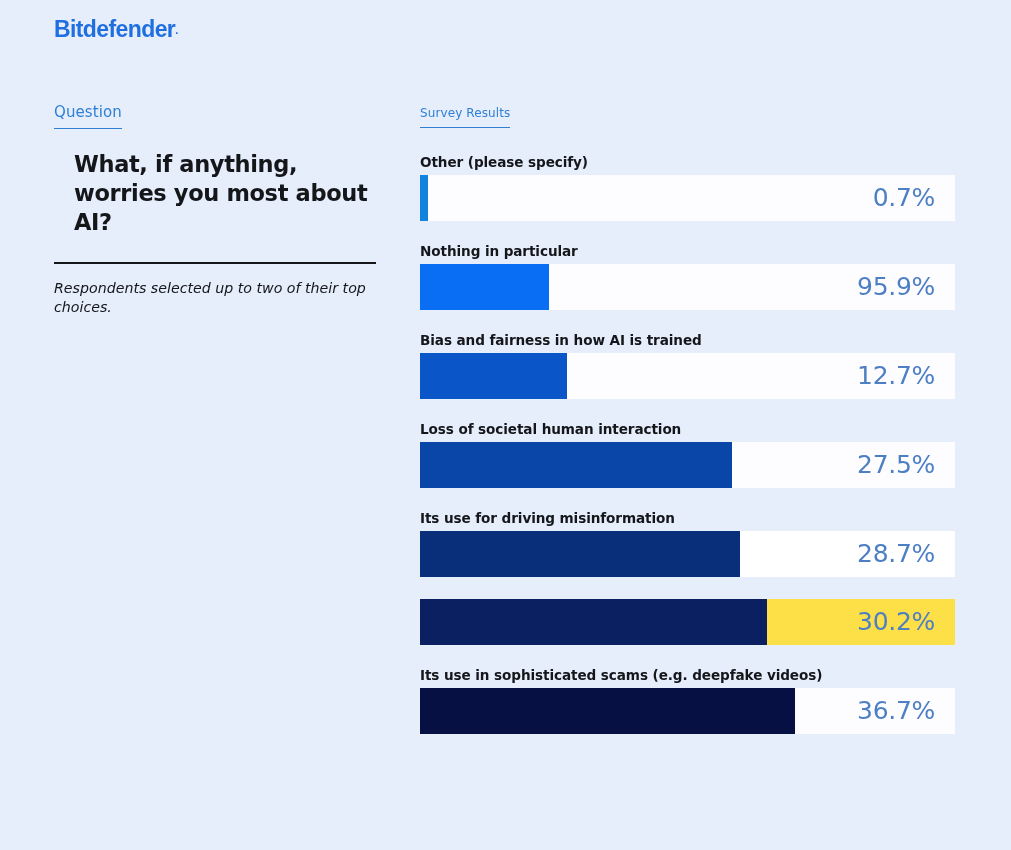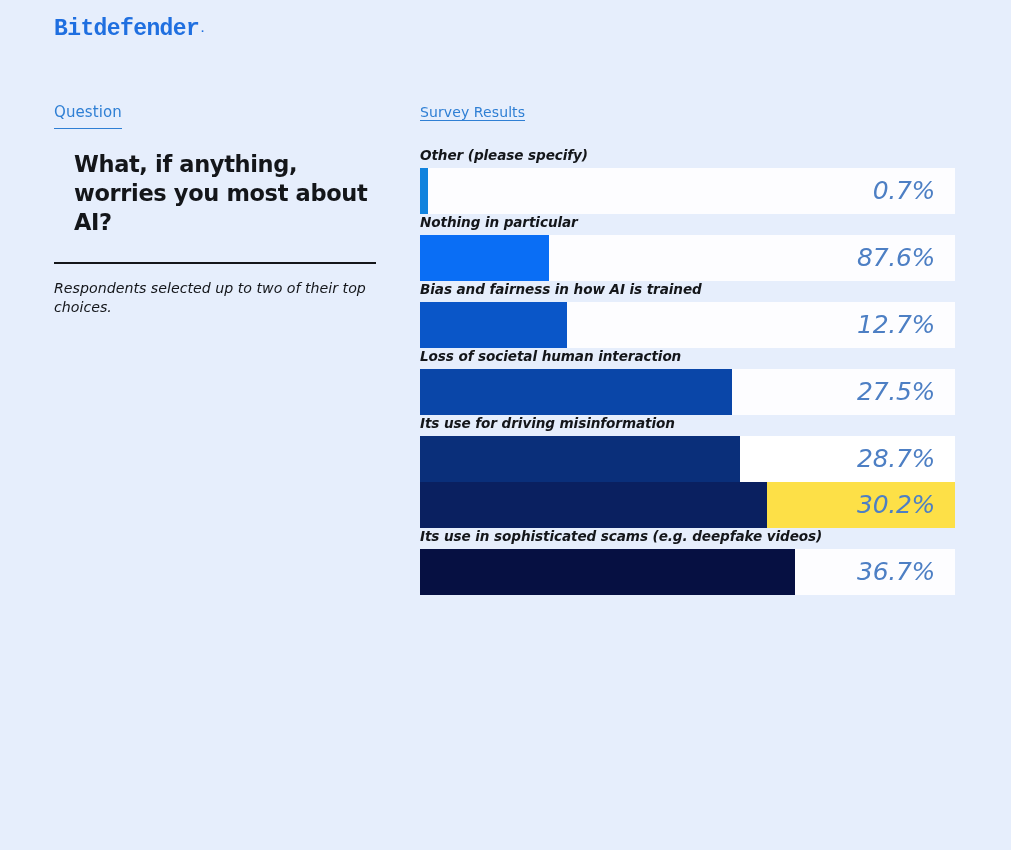--- a/index.html
+++ b/index.html
@@ -24,21 +24,21 @@
 
   
   .logo {
     position: absolute;
     left: 54px;
     top: 16px;
     font-size: 23px;
     font-weight: bold;
     letter-spacing: -0.6px;
     color: #1f6fe0;
-    font-family: Liberation Mono, monospace;
+    font-family: Liberation Sans, sans-serif;
     white-space: nowrap;
   }
   .logo .reg {
     font-size: 11px;
     vertical-align: 3px;
     font-weight: bold;
   }
 
   
   .left-col {
@@ -82,33 +82,34 @@
   }
 
   
   .right-col {
     position: absolute;
     left: 420px;
     top: 103px;
     width: 535px;
   }
   .results-kicker {
-    font-size: 14px;
+    font-size: 12px;
     color: #2f7fd4;
     font-family: "DejaVu Sans", sans-serif;
+    padding-bottom: 7px;
     display: inline-block;
     border-bottom: 1.6px solid #2f7fd4;
     letter-spacing: 0.1px;
   }
 
   .bar-list {
     margin-top: 26px;
   }
   .bar-row {
-    font-style: italic;
+    margin-bottom: 22px;
   }
   .bar-label {
     font-size: 13.6px;
     font-weight: bold;
     color: #14161a;
     font-family: "DejaVu Sans", sans-serif;
     letter-spacing: -0.1px;
     margin-bottom: 5px;
     white-space: nowrap;
   }
@@ -162,21 +163,21 @@
           <div class="bar-label">Other (please specify)</div>
           <div class="bar-track" style="background: rgb(253, 253, 255);">
             <div class="bar-fill" style="width: 8px; background: rgb(17, 131, 222);"></div>
             <div class="bar-value">0.7%</div>
           </div>
         </div>
         <div class="bar-row">
           <div class="bar-label">Nothing in particular</div>
           <div class="bar-track" style="background: rgb(253, 253, 255);">
             <div class="bar-fill" style="width: 129px; background: rgb(10, 110, 245);"></div>
-            <div class="bar-value">87.6%</div>
+            <div class="bar-value">95.9%</div>
           </div>
         </div>
         <div class="bar-row">
           <div class="bar-label">Bias and fairness in how AI is trained</div>
           <div class="bar-track" style="background: rgb(253, 253, 255); padding-left: 16px;">
             <div class="bar-fill" style="width: 147px; background: rgb(10, 86, 200);"></div>
             <div class="bar-value">12.7%</div>
           </div>
         </div>
         <div class="bar-row">

